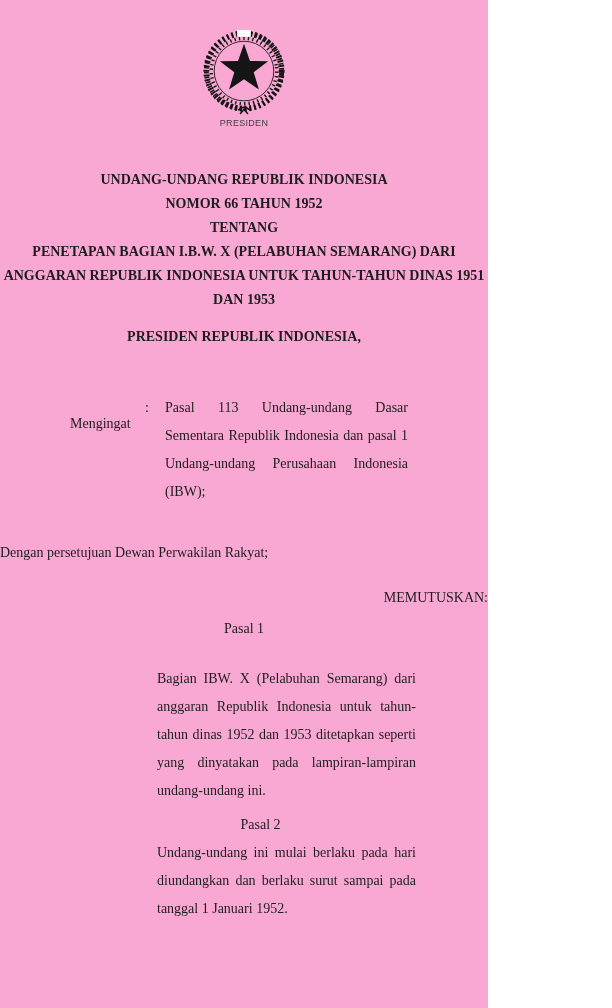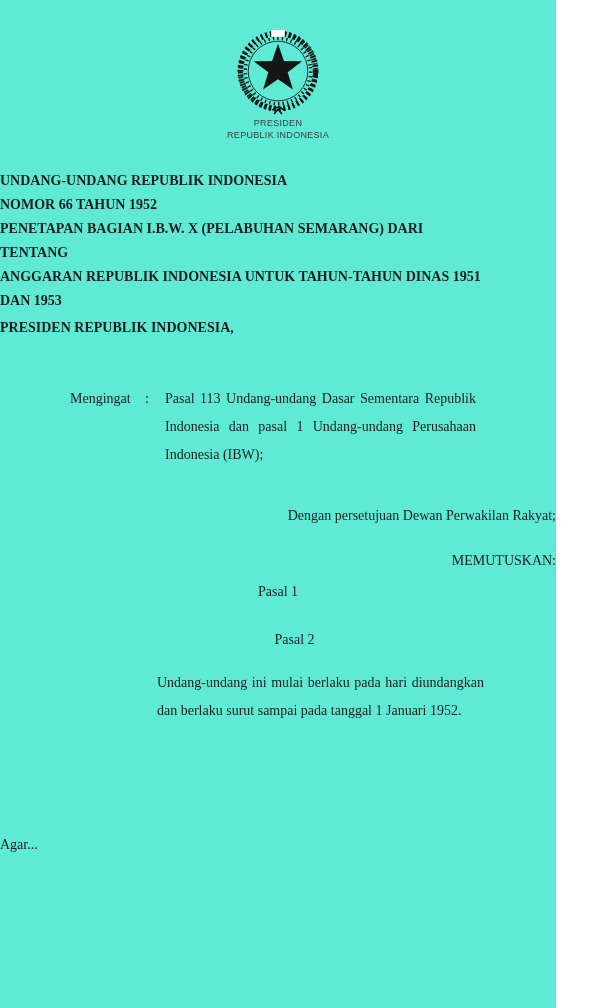--- a/index.html
+++ b/index.html
@@ -3,76 +3,76 @@
 <meta charset="utf-8">
 <style>
   html, body { margin: 0; padding: 0; }
   body {
     width: 612px; height: 1008px;
     background: #ffffff;
     font-family: "Liberation Serif", serif;
   }
   .page {
     position: relative;
-    width: 556px; height: 1008px;
-    background: #5eead4;
+    width: 488px; height: 1008px;
+    background: #f9a8d4;
     color: #1d1d1d;
     font-size: 14px;
     overflow: hidden;
   }
   
   .letterhead { padding-top: 30px; text-align: center; }
   .seal { display: block; margin: 0 auto; }
   .seal-caption {
     margin-top: 2px;
     font-family: "Liberation Sans", sans-serif;
     font-size: 9px;
     line-height: 11.5px;
     letter-spacing: 0.3px;
     color: #3d3d3d;
   }
   
   .title-block {
-    margin-top: 28px;
-    text-align: left;
+    margin-top: 38px;
+    text-align: center;
     font-weight: bold;
     line-height: 24px;
   }
   .opening {
-    margin-top: 3px;
-    text-align: left;
+    margin-top: 13px;
+    text-align: center;
     font-weight: bold;
     line-height: 24px;
   }
   
   .considerations {
     position: relative;
     margin: 45px 72px 0 70px;
     line-height: 28px;
   }
-  .considerations .c-label { position: absolute; left: 0; top: 0; }
+  .considerations .c-label { position: absolute; left: 0; top: 16px; }
   .considerations .c-colon { position: absolute; left: 75px; top: 0; }
   .considerations .c-text {
     margin: 8px;
     padding-left: 87px;
     text-align: justify;
   }
-  .agreement { margin-top: 33px; text-align: right; line-height: 28px; }
+  .agreement { margin-top: 33px; text-align: left; line-height: 28px; }
   .decision  { margin-top: 17px; text-align: right; line-height: 28px; }
   
   .a-heading { text-align: center; line-height: 28px; }
   .a-body {
     margin: 0 72px 0 157px;
     text-align: justify;
     line-height: 28px;
   }
   .art-1 .a-heading { margin-top: 3px; }
   .art-1 .a-body   { margin-top: 22px; }
-  .art-2 .a-heading { margin-top: 20px; padding-left: 33px; }
-  .art-2 .a-body   { margin-top: 15px; }
+  .art-2 .a-heading { margin-top: 6px; padding-left: 33px; }
+  .art-2 .a-body   { margin-top: 0; }
   
   .catchword {
     margin: 106px 72px 0 0;
     line-height: 28px;
   }
 </style>
 </head>
 <body>
 
 <div class="page">
@@ -84,47 +84,47 @@
         <circle cx="46" cy="42" r="38.5" stroke-width="5" stroke-dasharray="1.6 3.4" transform="rotate(5 46 42)"></circle>
         <circle cx="46" cy="42" r="33.5" stroke-width="3.5" stroke-dasharray="1.4 3.2" transform="rotate(-7 46 42)"></circle>
         <circle cx="46" cy="42" r="30.5" stroke-width="0.9"></circle>
       </g>
       <rect x="39" y="0" width="14" height="7" fill="#ffffff"></rect>
       <path d="M40 82 Q46 76 52 82 M42 86 L46 81 L50 86" stroke="#151515" stroke-width="1.6" fill="none"></path>
       <polygon fill="#151515" points="46,14 52.1,31.6 70.7,32 55.9,43.2 61.3,61 46,50.4 30.7,61 36.1,43.2 21.3,32 39.9,31.6"></polygon>
     </svg>
     <div class="seal-caption">
       <div>PRESIDEN</div>
-      <div>REPUBLIK INDONESIA</div>
     </div>
   </div>
 
   <div class="title-block">
     <div>UNDANG-UNDANG REPUBLIK INDONESIA</div>
     <div>NOMOR 66 TAHUN 1952</div>
+    <div>TENTANG</div>
     <div>PENETAPAN BAGIAN I.B.W. X (PELABUHAN SEMARANG) DARI</div>
-    <div>TENTANG</div>
     <div>ANGGARAN REPUBLIK INDONESIA UNTUK TAHUN-TAHUN DINAS 1951</div>
     <div>DAN 1953</div>
   </div>
 
   <div class="opening">PRESIDEN REPUBLIK INDONESIA,</div>
 
   <div class="considerations">
     <span class="c-label">Mengingat</span>
     <span class="c-colon">:</span>
     <p class="c-text">Pasal 113 Undang-undang Dasar Sementara Republik Indonesia dan pasal 1 Undang-undang Perusahaan Indonesia (IBW);</p>
   </div>
 
   <div class="agreement">Dengan persetujuan Dewan Perwakilan Rakyat;</div>
 
   <div class="decision">MEMUTUSKAN:</div>
 
   <div class="article art-1">
     <div class="a-heading">Pasal 1</div>
+    <p class="a-body">Bagian IBW. X (Pelabuhan Semarang) dari anggaran Republik Indonesia untuk tahun-tahun dinas 1952 dan 1953 ditetapkan seperti yang dinyatakan pada lampiran-lampiran undang-undang ini.</p>
   </div>
 
   <div class="article art-2">
     <div class="a-heading">Pasal 2</div>
     <p class="a-body">Undang-undang ini mulai berlaku pada hari diundangkan dan berlaku surut sampai pada tanggal 1 Januari 1952.</p>
   </div>
 
   <div class="catchword">Agar...</div>
 
 </div>

